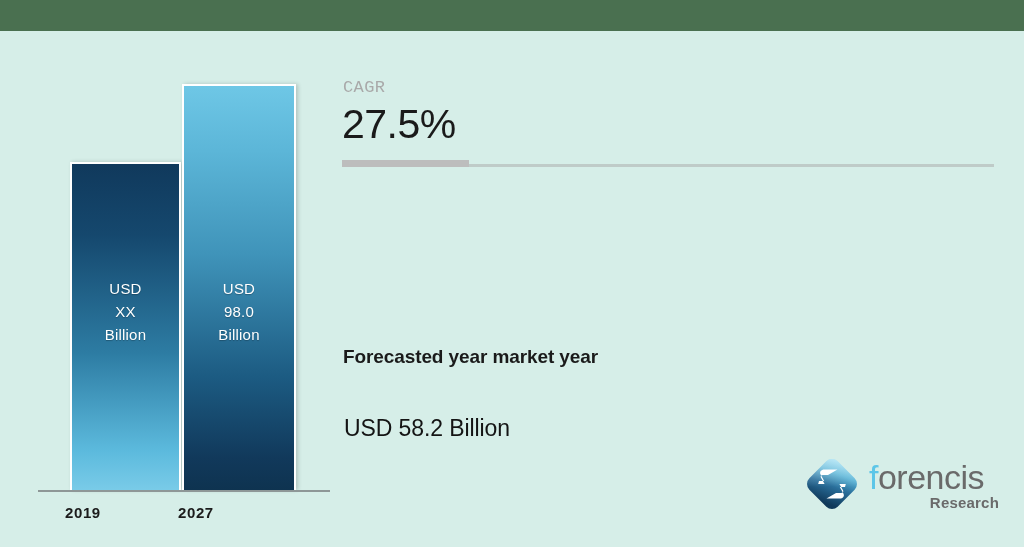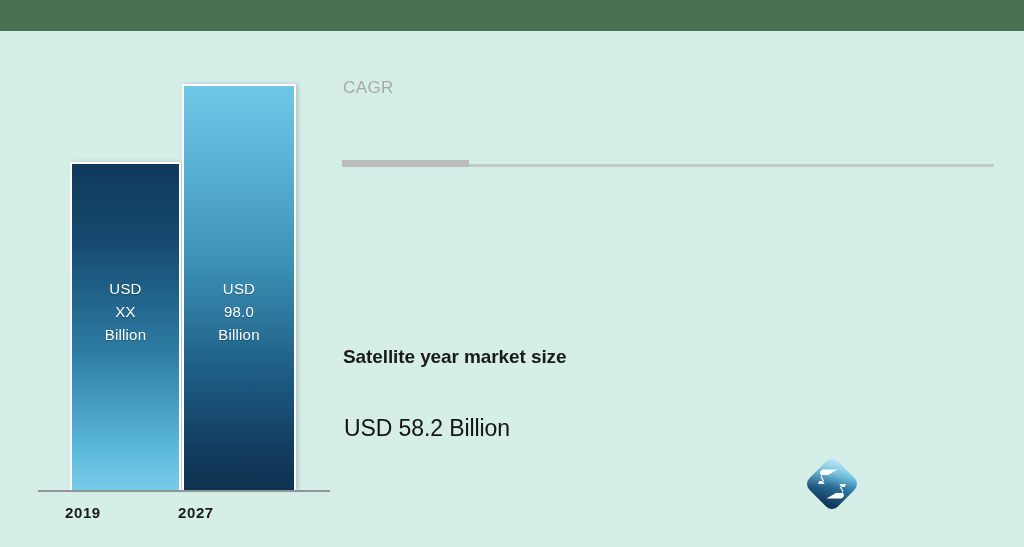--- a/index.html
+++ b/index.html
@@ -103,21 +103,21 @@
     width: 660px;
     height: 516px;
   }
   #cagr-label {
     position: absolute;
     left: 1px;
     top: 47px;
     font-size: 17px;
     color: #a9a9a9;
     letter-spacing: 0.4px;
-    font-family: Liberation Sans, sans-serif;
+    font-family: Liberation Mono, monospace;
   }
   #cagr-value {
     position: absolute;
     left: 0px;
     top: 70px;
     font-size: 41px;
     color: #1a1a1a;
     letter-spacing: -0.5px;
     font-family: "Liberation Sans", sans-serif;
   }
@@ -235,26 +235,27 @@
 
     <div id="axis-line"></div>
 
     <div class="axis-tick-label" id="tick-2019">2019</div>
     <div class="axis-tick-label" id="tick-2024">2027</div>
   </div>
 
   <div id="content-panel">
 
     <div id="cagr-label">CAGR</div>
+    <div id="cagr-value">27.5%</div>
 
     <div id="divider-thin"></div>
     <div id="divider-thick"></div>
 
 
-    <div id="forecast-label">Satellite year market size</div>
+    <div id="forecast-label">Forecasted year market year</div>
     <div id="forecast-value">USD 58.2 Billion</div>
 
     <div id="logo">
       <div id="logo-mark">
         <svg width="62" height="62" viewBox="0 0 62 62" xmlns="http://www.w3.org/2000/svg">
           <defs>
             <linearGradient id="dmGrad" x1="0.18" y1="0" x2="0.62" y2="1">
               <stop offset="0%" stop-color="#8ad7ef"></stop>
               <stop offset="28%" stop-color="#57b3d6"></stop>
               <stop offset="58%" stop-color="#2a6f9b"></stop>
@@ -266,16 +267,20 @@
             </linearGradient>
           </defs>
           <g transform="translate(31,31) rotate(45) translate(-20,-20)">
             <rect x="0" y="0" width="40" height="40" rx="8" ry="8" fill="url(#dmGrad)"></rect>
             <rect x="0" y="0" width="40" height="40" rx="8" ry="8" fill="url(#dmShine)"></rect>
           </g>
           <path d="M36.5 16.5 L23.5 16.5 C20.0 16.5 18.2 19.0 19.6 21.6 L23.2 28.0 L18.0 28.0 L17.2 31.0 L23.6 31.0 L20.0 24.8 C19.2 23.3 20.0 22.0 21.8 22.0 L27.0 22.0 Z" fill="#ffffff"></path>
           <path d="M25.5 45.5 L38.5 45.5 C42.0 45.5 43.8 43.0 42.4 40.4 L38.8 34.0 L44.0 34.0 L44.8 31.0 L38.4 31.0 L42.0 37.2 C42.8 38.7 42.0 40.0 40.2 40.0 L35.0 40.0 Z" fill="#ffffff"></path>
         </svg>
       </div>
+      <div id="logo-wordmark">
+        <div class="logo-word"><span class="w-f">f</span><span class="w-rest">orencis</span></div>
+        <div id="logo-sub">Research</div>
+      </div>
     </div>
 
   </div>
 </div>
 
 </body></html>

